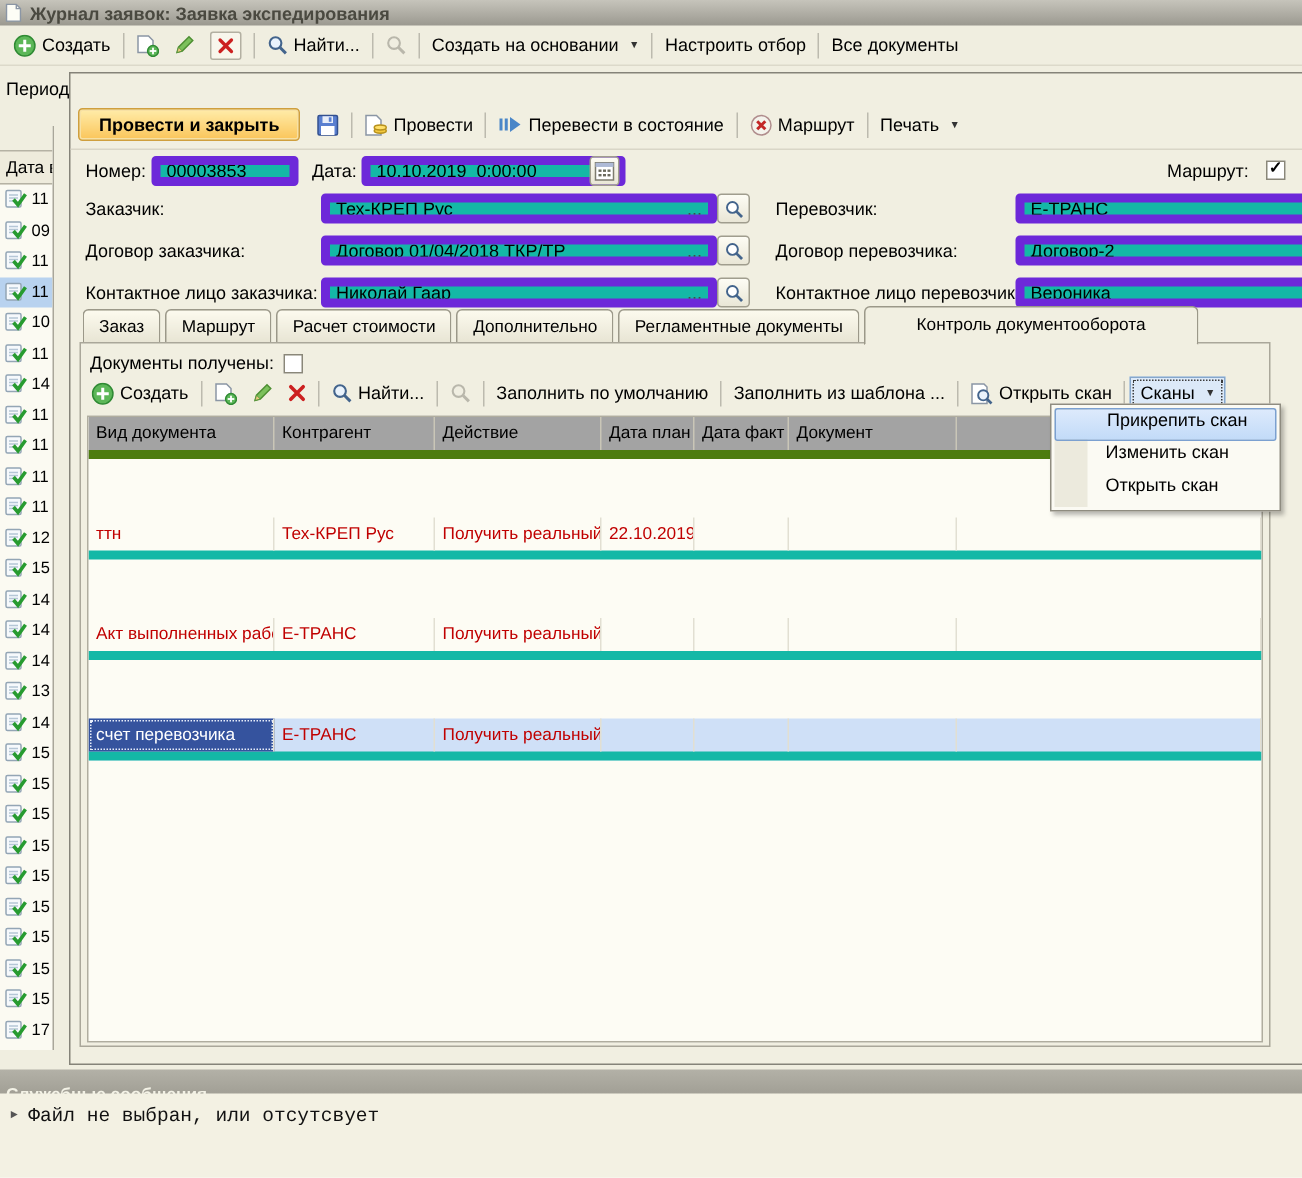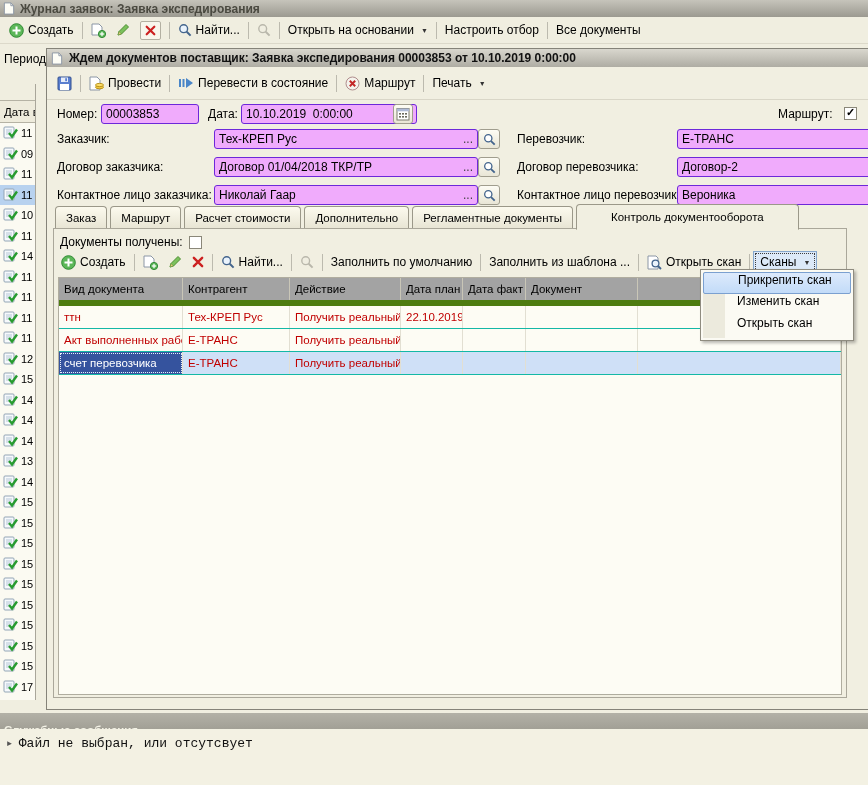--- a/index.html
+++ b/index.html
@@ -43,21 +43,21 @@
     padding-left:4px;box-sizing:border-box;}
   .dlg-title{font-weight:bold;font-size:12px;color:#111;white-space:nowrap;}
   .dlg-toolbar{position:absolute;left:0;top:18px;width:100%;height:33px;display:flex;align-items:center;
     padding:0 5px;box-sizing:border-box;border-bottom:1px solid #d9d6c7;}
   .ybtn{height:22px;display:inline-flex;align-items:center;padding:0 13px;font-weight:bold;font-size:12px;
     background:linear-gradient(#ffeca9,#fac55a);border:1px solid #cf9f3e;border-radius:3px;
     box-shadow:inset 0 0 0 1px #f7e1a4;margin-right:6px;}
 
   
   .flabel{position:absolute;height:20px;line-height:20px;white-space:nowrap;}
-  .ffield{position:absolute;height:20px;background:#f0abfc;border:1px solid #6d28d9;border-radius:3px;
+  .ffield{position:absolute;height:20px;background:#14b8a6;border:6px solid #6d28d9;border-radius:3px;
     box-sizing:border-box;display:flex;align-items:center;padding:0 4px;overflow:hidden;}
   .fval{white-space:pre;overflow:hidden;flex:1;}
   .dots{color:#444;padding-left:4px;flex:none;}
   .fbtn{position:absolute;height:20px;border:1px solid #a09d8e;border-radius:3px;box-sizing:border-box;
     background:linear-gradient(#fdfcf4,#e9e6d6);display:flex;align-items:center;justify-content:center;}
   .cb{width:13px;height:13px;background:#fff;border:1px solid #8a8779;display:inline-flex;
     align-items:center;justify-content:center;flex:none;box-sizing:border-box;}
   .cbmark{font-size:11px;font-weight:bold;line-height:1;margin-top:-2px;}
 
   
@@ -76,21 +76,21 @@
   .scans-btn{display:inline-flex;align-items:center;gap:4px;height:20px;padding:0 6px;
     background:#dce9f8;border:1px solid #86a7cc;outline:1px dotted #3c3c3c;outline-offset:-3px;}
 
   
   .dtable{position:absolute;left:4px;top:48px;width:784px;height:418px;border:1px solid #b0ad9f;
     background:#fdfcf4;box-sizing:border-box;overflow:hidden;}
   .thead,.trow{display:grid;grid-template-columns:124px 107px 111px 62px 63px 112px 1fr;height:22px;}
   .thead{background:#a3a3a3;border-bottom:6px solid #4d7c0f;}
   .thead .cell{font-size:11.5px;color:#000;border-right:1px solid #c9c6b7;}
   .cell{display:flex;align-items:center;padding:0 5px;overflow:hidden;white-space:nowrap;box-sizing:border-box;}
-  .trow{border-bottom:1px solid #14b8a6;}
+  .trow{border-bottom:6px solid #14b8a6;margin-top:39px;}
   .trow .cell{font-size:11.5px;color:#c00000;border-right:1px solid #e2dfd2;}
   .trow.selected{background:#cfe0f7;}
   .trow.selected .cell:first-child{background:#35539e;color:#fff;outline:1px dotted #e8eefa;outline-offset:-2px;}
 
   
   .scan-menu{position:absolute;left:700px;top:269px;width:154px;background:#fbfaf3;
     border:1px solid #8f8c80;box-shadow:2px 2px 3px rgba(0,0,0,.28);z-index:10;padding:2px;box-sizing:border-box;}
   .scan-menu::before{content:"";position:absolute;left:2px;top:2px;bottom:2px;width:22px;background:#eceadd;}
   .mitem{position:relative;height:22px;display:flex;align-items:flex-start;padding-left:34px;font-size:12px;
     box-sizing:border-box;white-space:nowrap;}
@@ -171,21 +171,21 @@
     <div class="tbtn">
       <span class="icn">
           <svg width="14" height="14" viewBox="0 0 14 14" opacity=".55">
             <circle cx="5.7" cy="5.7" r="3.9" fill="#f0eee2" stroke="#8d8b80" stroke-width="1.4"></circle>
             <line x1="8.7" y1="8.7" x2="12.6" y2="12.6" stroke="#8d8b80" stroke-width="2"></line>
           </svg>
         </span>
     </div>
     <div class="sep"></div>
     <div class="tbtn">
-      <span>Открыть на основании</span>
+      <span>Создать на основании</span>
       <span class="dd-arrow">▼</span>
     </div>
     <div class="sep"></div>
     <div class="tbtn">
       <span>Настроить отбор</span>
     </div>
     <div class="sep"></div>
     <div class="tbtn">
       <span>Все документы</span>
     </div>
@@ -535,31 +535,23 @@
         <span>17</span>
       </div>
         <div class="srow">
 
         <span></span>
       </div>
       </div>
   </div>
 
   <div class="dialog">
-    <div class="dlg-titlebar">
-      <span class="icn">
-        <svg width="12" height="13" viewBox="0 0 12 14">
-            <path d="M1 1h7l3 3v9H1z" fill="#fdfdf6" stroke="#8b96a5"></path>
-            <path d="M8 1v3h3" fill="none" stroke="#8b96a5"></path>
-          </svg>
-      </span>
-      <span class="dlg-title">Ждем документов поставщик: Заявка экспедирования 00003853 от 10.10.2019 0:00:00</span>
-    </div>
 
     <div class="dlg-toolbar">
+      <button class="ybtn" style="border-width:1px">Провести и закрыть</button>
       <div class="tbtn">
         <span class="icn">
             <svg width="15" height="15" viewBox="0 0 15 15">
               <rect x="1" y="1" width="13" height="13" rx="1" fill="#5a7fd0" stroke="#33508f"></rect>
               <rect x="4" y="1.5" width="7" height="4.5" fill="#e7edf8"></rect>
               <rect x="8.2" y="2.2" width="1.8" height="3" fill="#5a7fd0"></rect>
               <rect x="3" y="8" width="9" height="6" fill="#fff"></rect>
             </svg>
           </span>
       </div>

